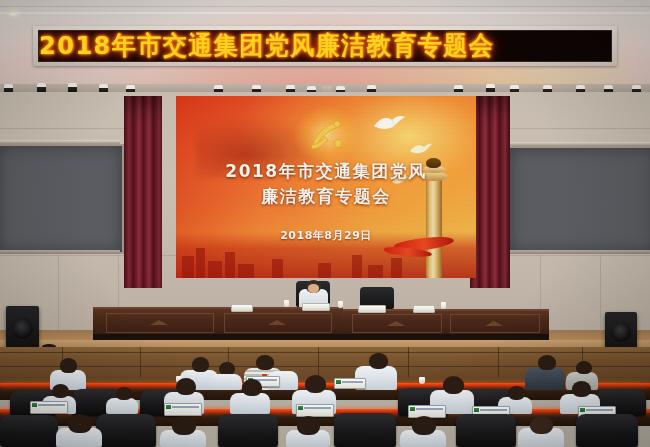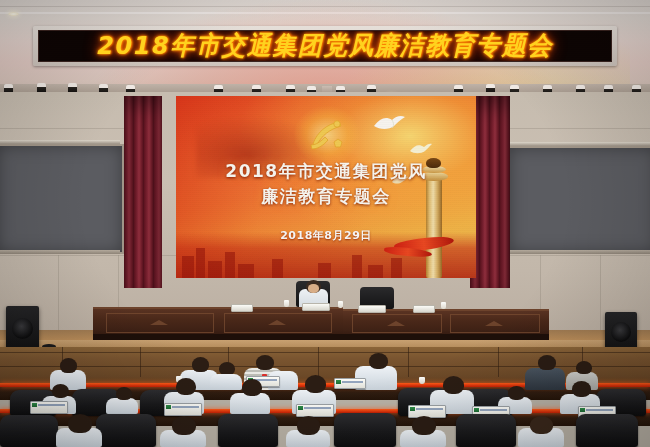--- a/index.html
+++ b/index.html
@@ -63,21 +63,21 @@
     position:absolute;left:33px;top:26px;width:584px;height:40px;
     background:linear-gradient(180deg,#e6dfd9,#cdc3bb);
     border-radius:2px;
     box-shadow:0 1px 3px rgba(0,0,0,.35);
   }
   .banner-inner{
     position:absolute;left:5px;top:4px;right:5px;bottom:4px;
     background:#120604;
     border:1px solid #3a2420;
     overflow:hidden;
-    display:flex;align-items:center;justify-content:center;font-style:italic;
+    display:flex;align-items:center;
   }
   .banner-inner::after{
     content:"";position:absolute;left:0;top:0;right:0;bottom:0;
     background:repeating-linear-gradient(180deg,rgba(0,0,0,.55) 0px,rgba(0,0,0,0) 1px,rgba(0,0,0,.45) 2px);
     pointer-events:none;
   }
   .banner-text{
     position:relative;z-index:2;
     font-family:"DejaVu Sans","Liberation Sans",sans-serif;
     font-weight:bold;font-size:24px;letter-spacing:1.5px;

